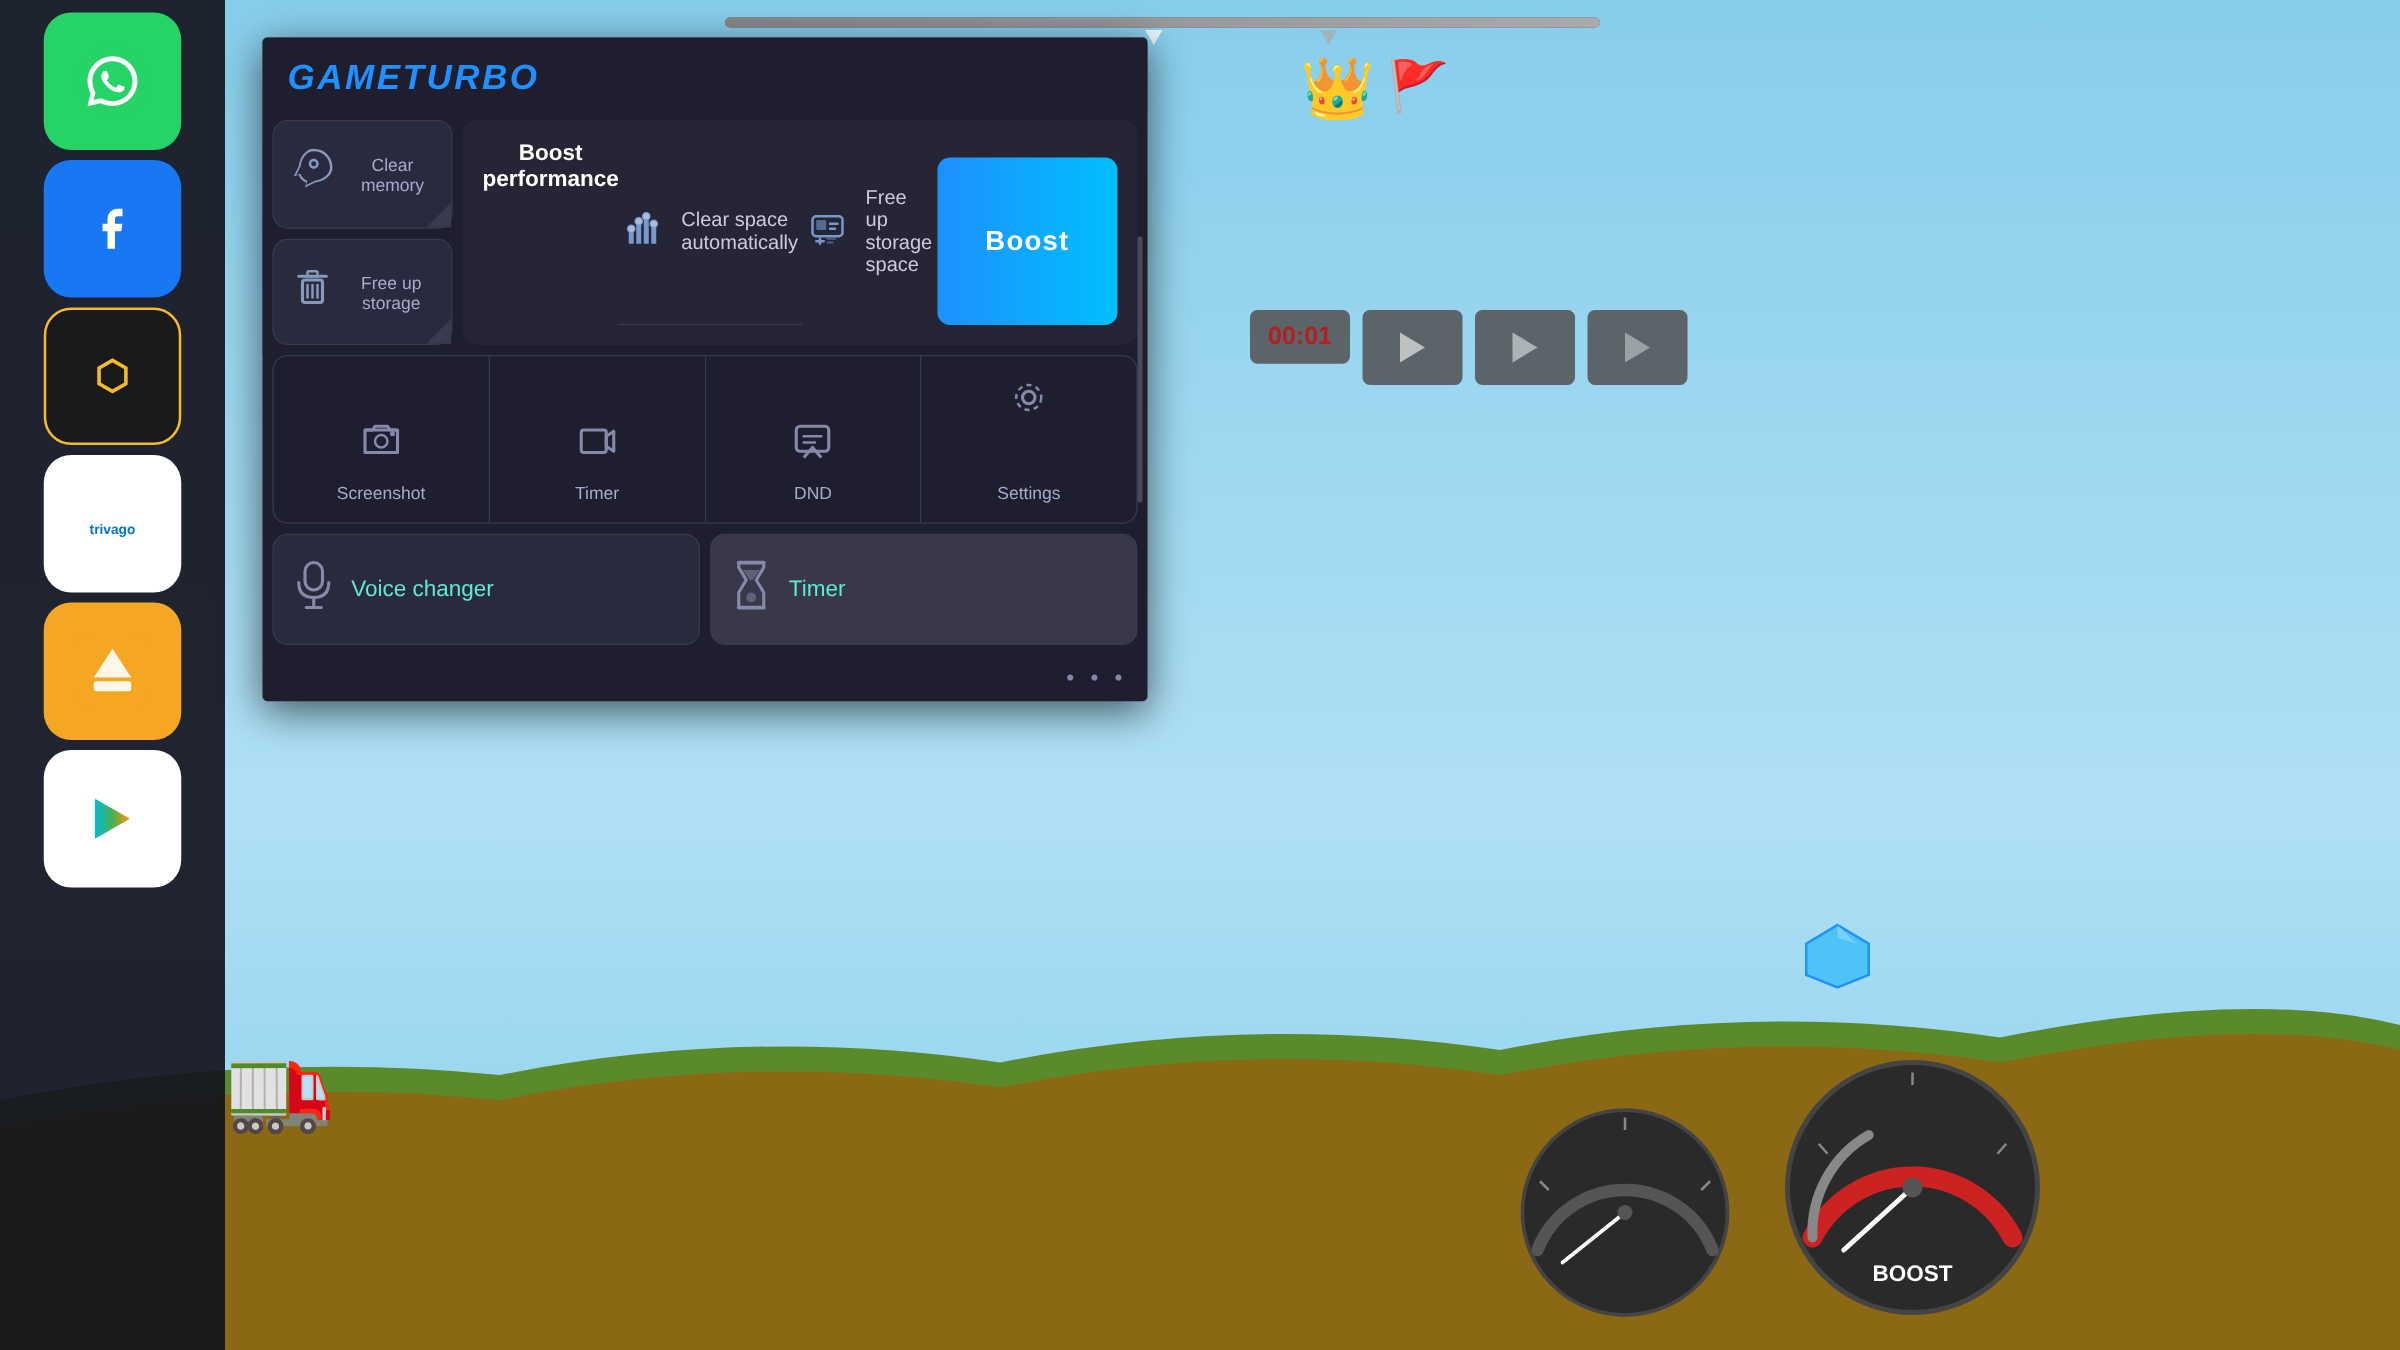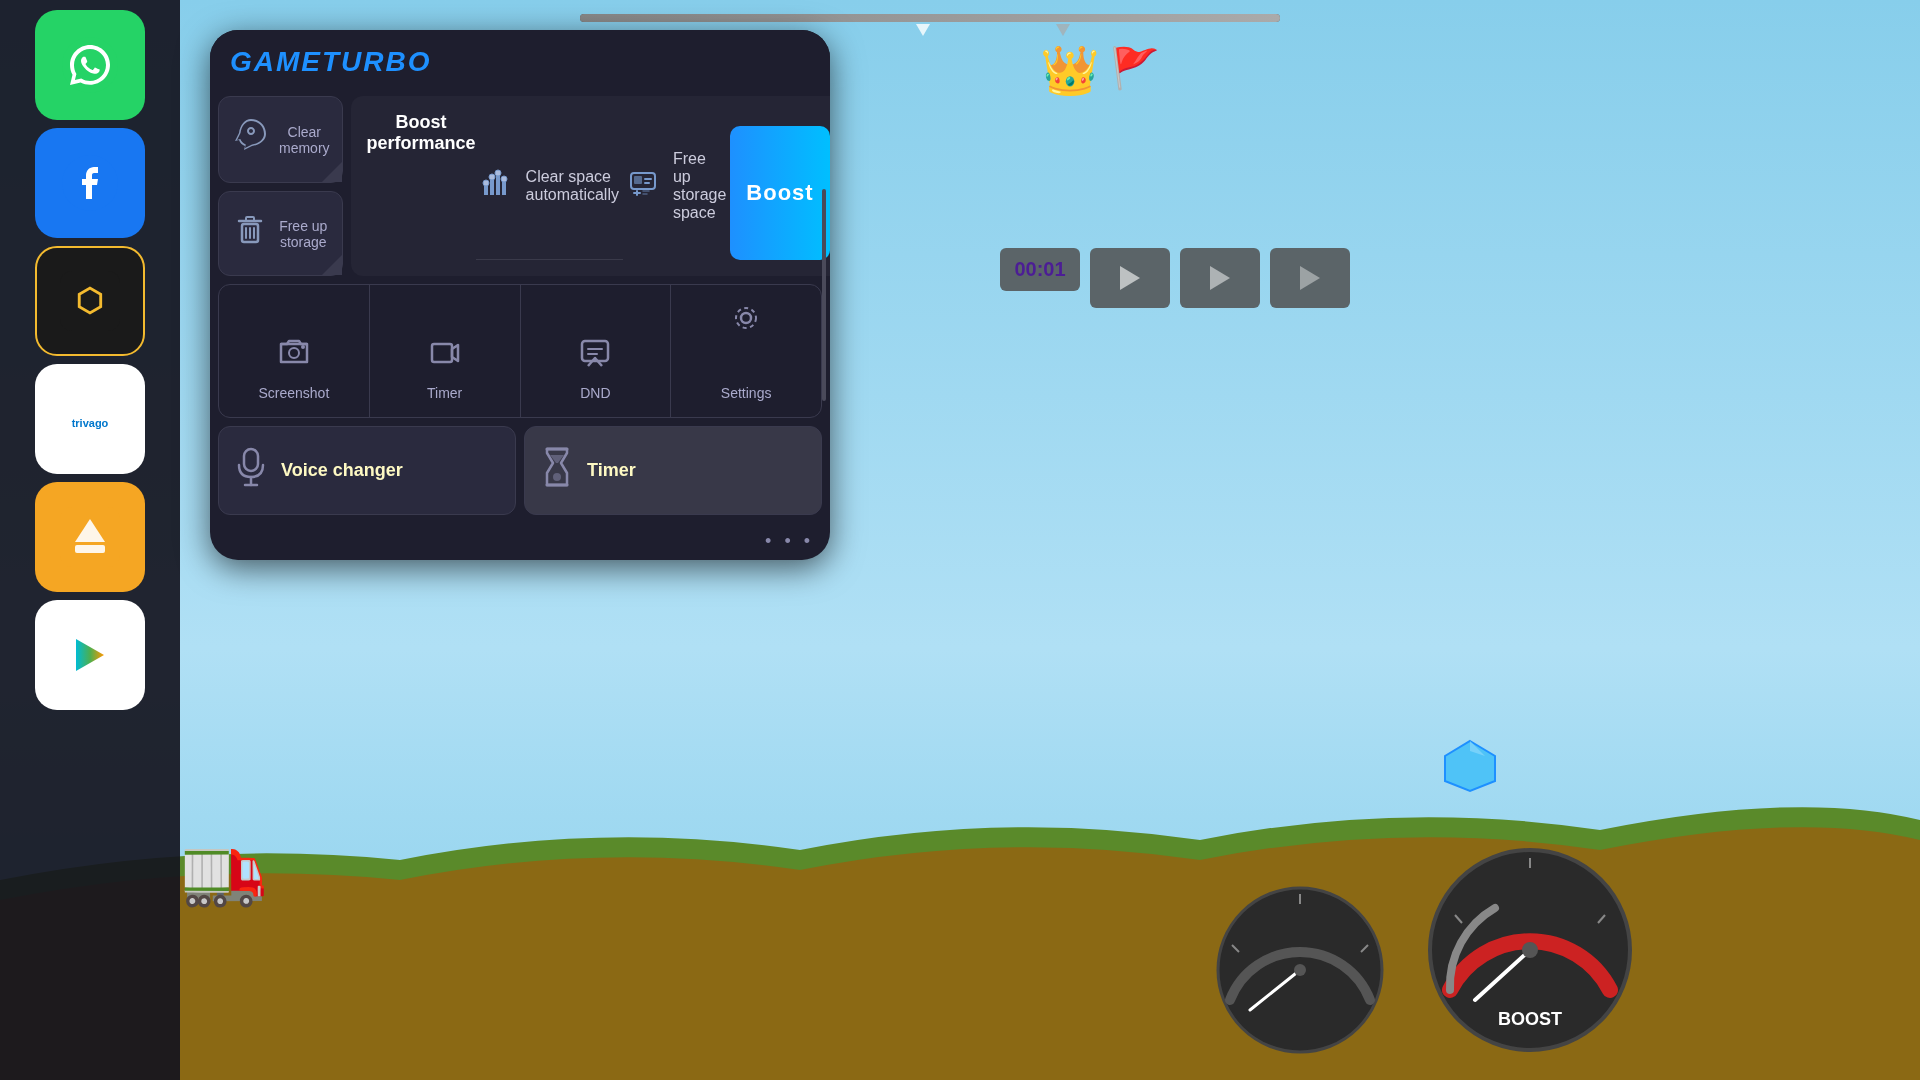--- a/index.html
+++ b/index.html
@@ -20,21 +20,21 @@
       height: 1080px;
       background: linear-gradient(to bottom, #87CEEB 0%, #b0e0f5 60%, #87CEEB 100%);
     }
 
     
     .timer-display {
       position: absolute;
       top: 248px;
       left: 1000px;
       background: rgba(80,80,80,0.85);
-      color: #4c1d95;
+      color: #b91c1c;
       font-size: 20px;
       font-weight: bold;
       padding: 10px 14px;
       border-radius: 6px;
       min-width: 80px;
       text-align: center;
     }
 
     
     .app-sidebar {
@@ -69,23 +69,23 @@
     .app-icon.binance { background: #1a1a1a; border: 2px solid #F3BA2F; }
     .app-icon.trivago { background: white; }
     .app-icon.orange-app { background: #F5A623; }
     .app-icon.play-store { background: white; }
 
     
     .gameturbo-panel {
       position: absolute;
       top: 30px;
       left: 210px;
-      width: 620px;
+      width: 708px;
       background: #1e1e2e;
-      border-radius: 28px;
+      border-radius: 4px;
       padding: 0;
       overflow: hidden;
       box-shadow: 0 8px 32px rgba(0,0,0,0.6);
     }
 
     .gameturbo-header {
       padding: 16px 20px 10px 20px;
       background: #1e1e2e;
     }
 
@@ -279,22 +279,22 @@
     .extra-tool-btn.timer-btn {
       background: #383848;
     }
 
     .extra-tool-icon {
       font-size: 28px;
       color: #8888aa;
     }
     .extra-tool-label {
       font-size: 18px;
-      color: #fef9c3;
-      font-weight: 700;
+      color: #5eead4;
+      font-weight: 400;
     }
 
     
     .more-dots {
       text-align: right;
       padding: 4px 16px 8px 0;
       color: #8888aa;
       font-size: 18px;
       letter-spacing: 4px;
     }

